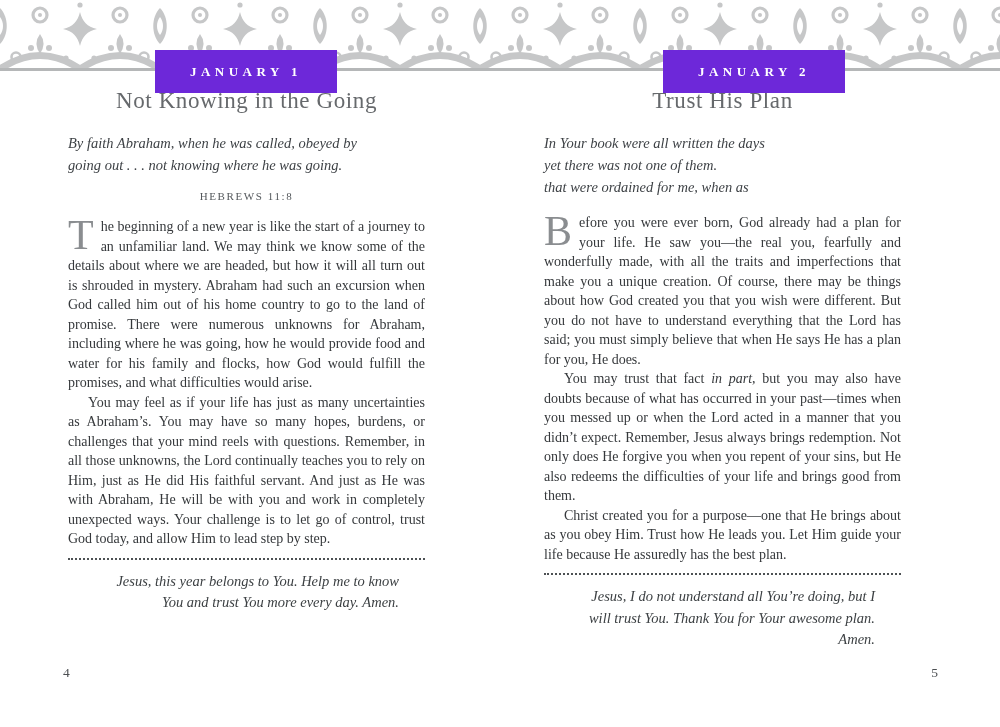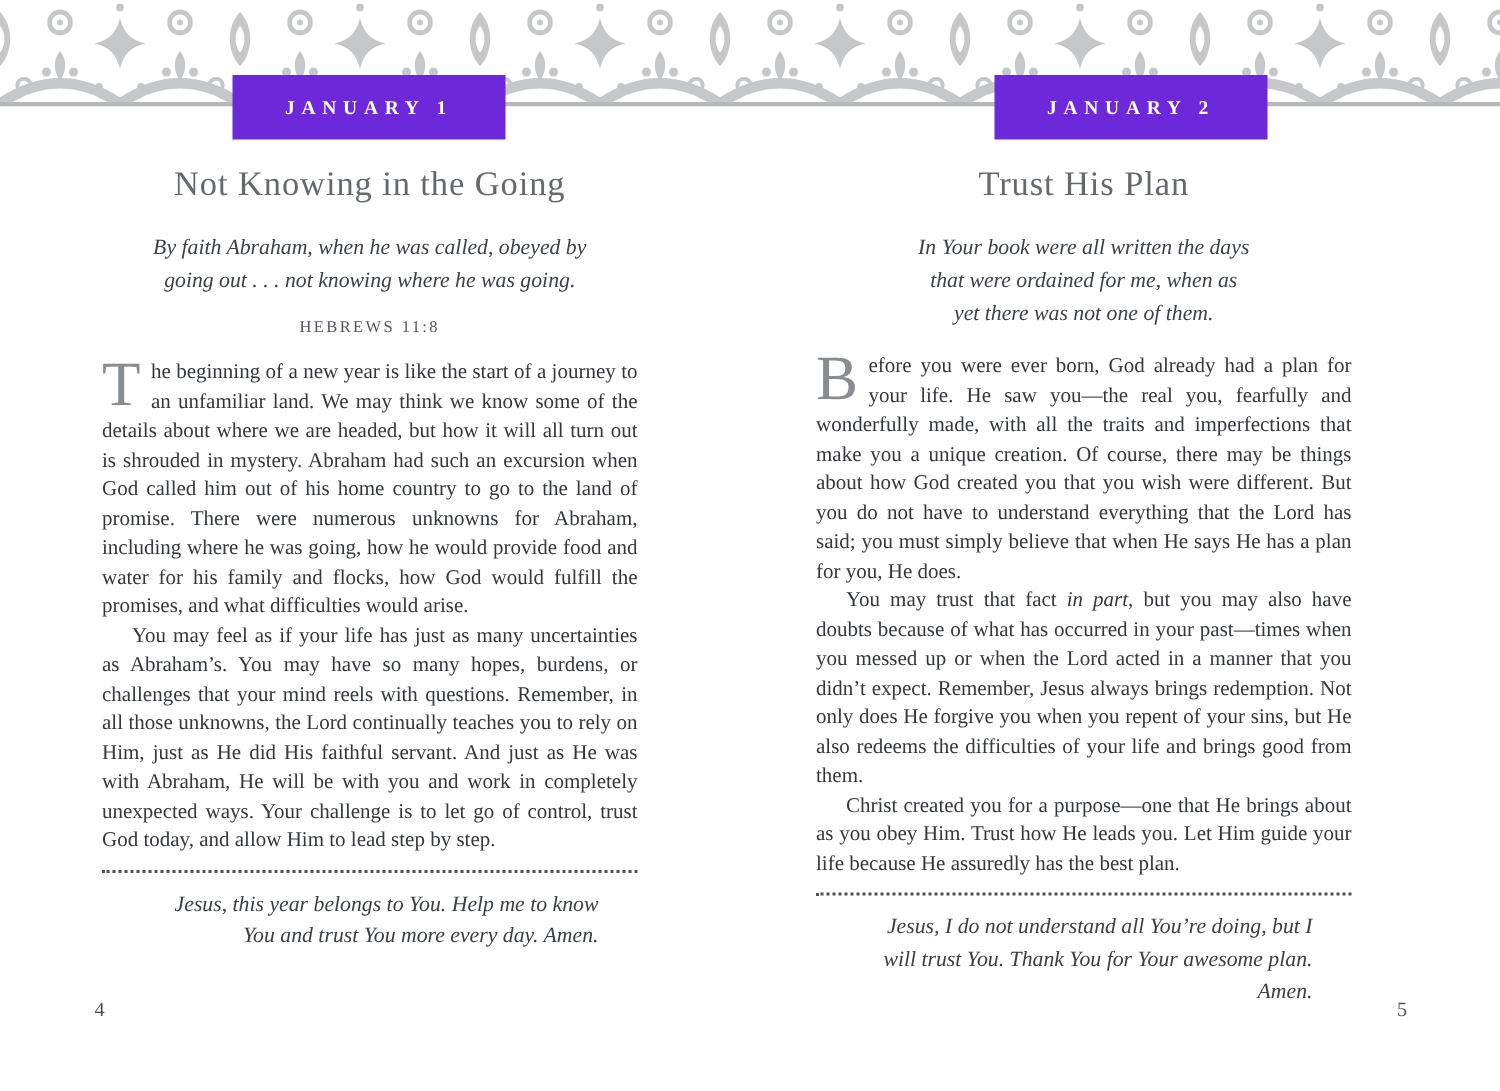--- a/index.html
+++ b/index.html
@@ -16,26 +16,26 @@
     background:#6d28d9; text-align:center; line-height:43px;
     color:#ffffff; font-size:13px; letter-spacing:4.5px; font-weight:bold;
     z-index:2;
   }
   .date-box.left  { left:155px; }
   .date-box.right { left:663px; }
   .page { position:absolute; top:0; width:357px; }
   .page.left-page  { left:68px; }
   .page.right-page { left:544px; }
   .devotion-title {
-    margin-top:109px; text-align:center;
+    margin-top:87px; text-align:center;
     font-size:23px; line-height:28px; font-weight:500;
     color:#66696c; letter-spacing:0.6px;
   }
   .scripture {
-    margin-top:17px; text-align:center; font-style:italic;
+    margin-top:17px; font-style:italic;
     font-size:14.5px; line-height:22px; color:#3e4246; font-weight:500;
   }
   .scripture-ref {
     margin-top:14px; text-align:center;
     font-size:11px; letter-spacing:1.6px; color:#54585c;
   }
   .body-text {
     margin-top:15px; text-align:justify;
     font-size:14px; line-height:19.5px; color:#35383b;
   }
@@ -116,22 +116,22 @@
     <p class="indented">You may feel as if your life has just as many uncertainties as Abraham’s. You may have so many hopes, burdens, or challenges that your mind reels with questions. Remember, in all those unknowns, the Lord continually teaches you to rely on Him, just as He did His faithful servant. And just as He was with Abraham, He will be with you and work in completely unexpected ways. Your challenge is to let go of control, trust God today, and allow Him to lead step by step.</p>
   </div>
   <div class="dotted-rule"></div>
   <p class="prayer">Jesus, this year belongs to You. Help me to know You and trust You more every day. Amen.</p>
 </div>
 
 <div class="page right-page">
   <h1 class="devotion-title">Trust His Plan</h1>
   <div class="scripture">
     <div>In Your book were all written the days</div>
+    <div>yet there was not one of them.</div>
     <div>that were ordained for me, when as</div>
-    <div>yet there was not one of them.</div>
   </div>
   <div class="body-text">
     <p><span class="dropcap">B</span><span>efore you were ever born, God already had a plan for your life. He saw you—the real you, fearfully and wonderfully made, with all the traits and imperfections that make you a unique creation. Of course, there may be things about how God created you that you wish were different. But you do not have to understand everything that the Lord has said; you must simply believe that when He says He has a plan for you, He does.</span></p>
     <p class="indented">You may trust that fact <i>in part</i>, but you may also have doubts because of what has occurred in your past—times when you messed up or when the Lord acted in a manner that you didn’t expect. Remember, Jesus always brings redemption. Not only does He forgive you when you repent of your sins, but He also redeems the difficulties of your life and brings good from them.</p>
     <p class="indented">Christ created you for a purpose—one that He brings about as you obey Him. Trust how He leads you. Let Him guide your life because He assuredly has the best plan.</p>
   </div>
   <div class="dotted-rule"></div>
   <p class="prayer">Jesus, I do not understand all You’re doing, but I will trust You. Thank You for Your awesome plan. Amen.</p>
 </div>
 

